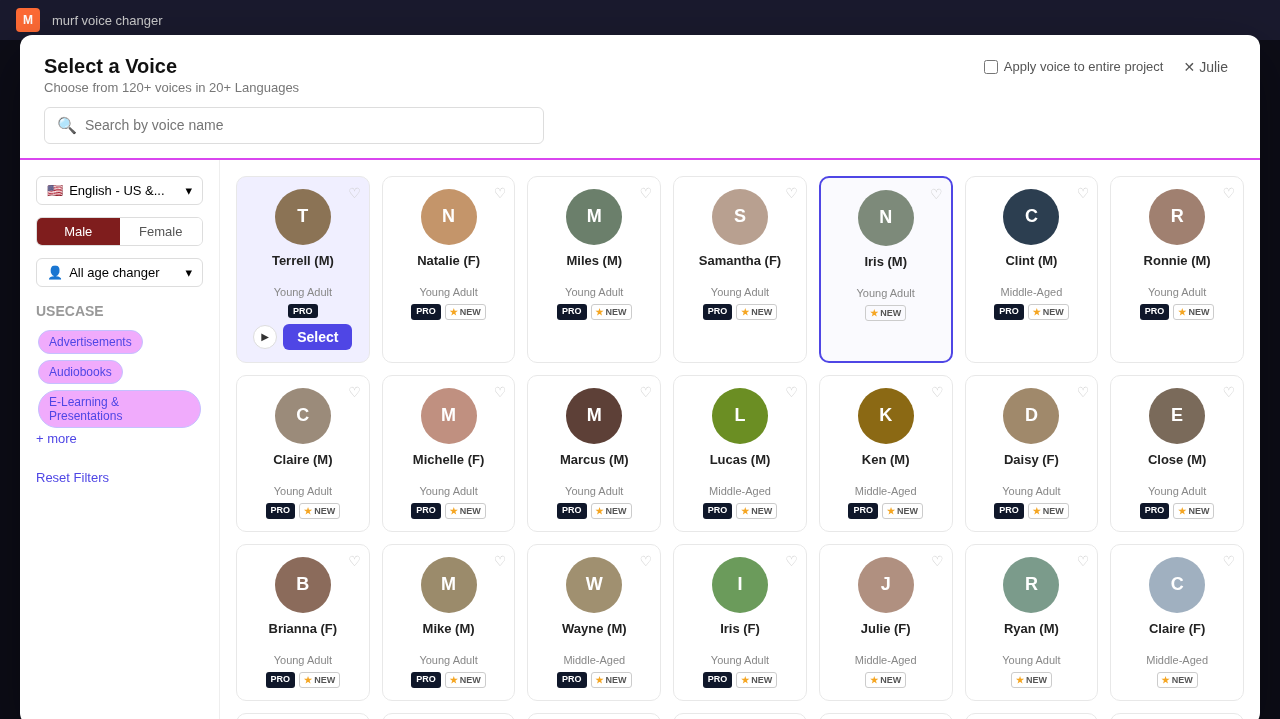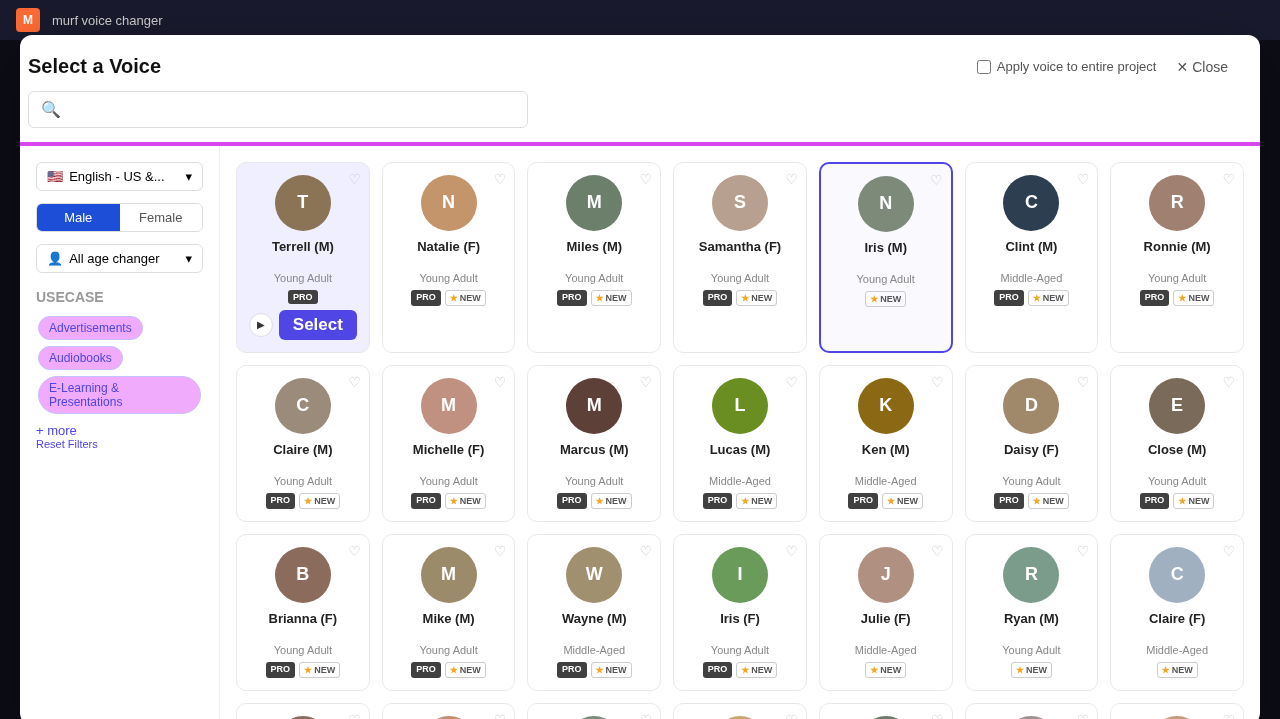--- a/index.html
+++ b/index.html
@@ -16,22 +16,22 @@
       border-radius: 12px;
       width: 1240px;
       height: 690px;
       display: flex;
       flex-direction: column;
       overflow: hidden;
       box-shadow: 0 20px 60px rgba(0,0,0,0.4);
     }
 
     .modal-header {
-      padding: 20px 24px 0 8px;
-      border-bottom: 4px solid #d946ef;
+      padding: 20px 24px 0 24px;
+      border-bottom: 2px solid #d946ef;
       flex-shrink: 0;
     }
 
     .modal-title-row {
       display: flex;
       align-items: flex-start;
       justify-content: space-between;
       margin-bottom: 12px;
     }
 
@@ -144,21 +144,21 @@
       flex: 1;
       padding: 6px;
       font-size: 13px;
       border: none;
       cursor: pointer;
       background: #fff;
       color: #555;
     }
 
     .gender-btn.active {
-      background: #1d4ed8;
+      background: #7f1d1d;
       color: #fff;
     }
 
     .age-select {
       display: flex;
       align-items: center;
       gap: 6px;
       border: 1px solid #ddd;
       border-radius: 6px;
       padding: 6px 10px;
@@ -192,29 +192,29 @@
     .tag-btn.active {
       background: #f0abfc;
       border-color: #c5c0ff;
       color: #4f46e5;
     }
 
     .more-link {
       color: #4f46e5;
       font-size: 13px;
       cursor: pointer;
-      margin-top: 6px;
+      margin-top: 0;
       display: block;
     }
 
     .reset-filters {
       color: #4f46e5;
-      font-size: 11px;
-      cursor: pointer;
-      margin-top: 0;
+      font-size: 13px;
+      cursor: pointer;
+      margin-top: 24px;
       display: block;
     }
 
     .voices-grid {
       flex: 1;
       overflow-y: auto;
       padding: 16px;
       display: grid;
       grid-template-columns: repeat(7, 1fr);
       gap: 12px;
@@ -268,21 +268,21 @@
 
     .badges {
       display: flex;
       gap: 4px;
       margin-top: 6px;
       flex-wrap: wrap;
       justify-content: center;
     }
 
     .badge-pro {
-      background: #404040;
+      background: #0f172a;
       color: #fff;
       font-size: 9px;
       font-weight: 700;
       padding: 2px 5px;
       border-radius: 3px;
     }
 
     .badge-new {
       background: transparent;
       color: #555;
@@ -321,21 +321,21 @@
       color: #333;
       border: 1px solid #ddd;
     }
 
     .select-btn {
       background: #4f46e5;
       color: #fff;
       border: none;
       border-radius: 6px;
       padding: 5px 14px;
-      font-size: 17px;
+      font-size: 14px;
       font-weight: 600;
       cursor: pointer;
     }
 
     .avatar-circle {
       width: 56px;
       height: 56px;
       border-radius: 50%;
       margin-bottom: 8px;
       display: flex;
@@ -384,35 +384,37 @@
   <div class="app-logo">M</div>
   <span class="app-title">murf voice changer</span>
 </div>
 
 <div class="overlay" style="top:40px; height:679px;">
   <div class="modal">
     <div class="modal-header">
       <div class="modal-title-row">
         <div>
           <div class="modal-title">Select a Voice</div>
+          <div class="modal-subtitle">Choose from 120+ voices in 20+ Languages</div>
         </div>
         <div class="modal-header-right">
           <div class="apply-voice-row">
             <input type="checkbox" style="">
             <span>Apply voice to entire project</span>
           </div>
           <button class="close-btn">
             <span>✕</span>
-            <span>Close</span>
+            <span>Julie</span>
           </button>
         </div>
       </div>
       <div class="search-row">
         <div class="search-box">
           <span>🔍</span>
+          <input type="text" placeholder="Search by voice name" style="">
         </div>
       </div>
     </div>
 
     <div class="modal-body">
       <div class="sidebar">
         <button class="lang-select">
           <span>🇺🇸</span>
           <span>English - US &amp;...</span>
           <span style="margin-left:auto;">▾</span>

